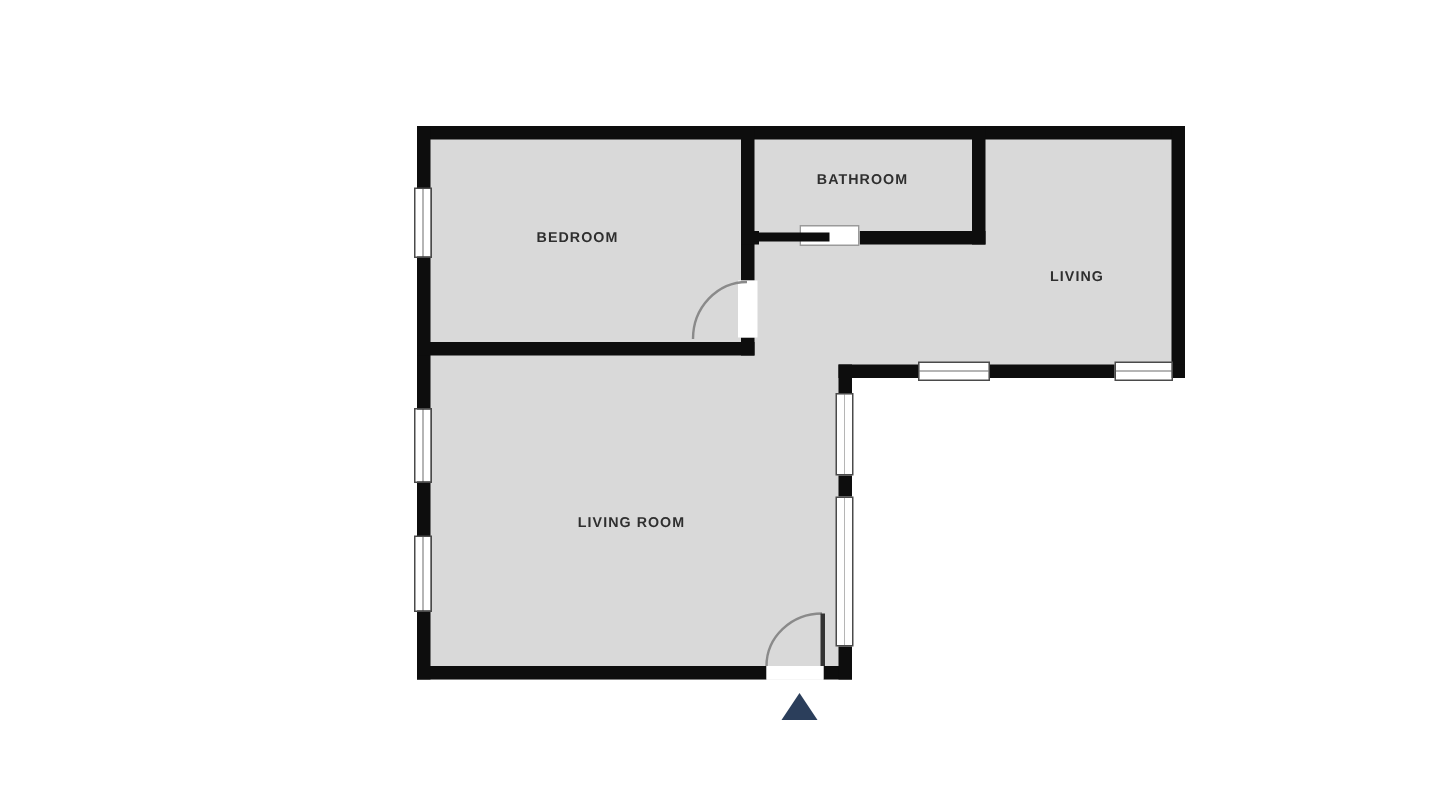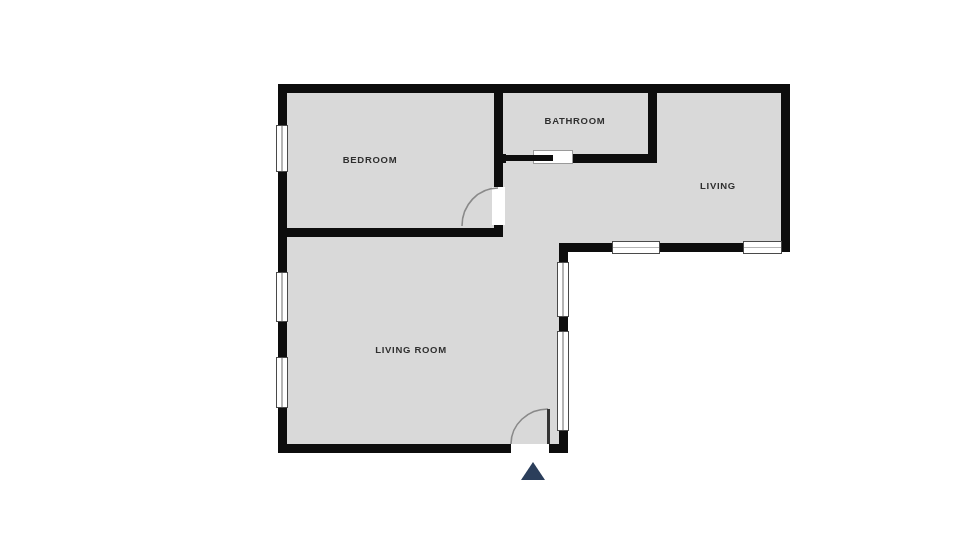--- a/index.html
+++ b/index.html
@@ -85,20 +85,20 @@
 
   <div class="abs slider-panel" style="left:533px;top:150px;width:40px;height:14px;"></div>
   <div class="abs slider-bar" style="left:502px;top:155px;width:51px;height:6px;"></div>
 
   <svg class="arc-layer" width="960" height="540">
     <path d="M 462 226 A 36 38 0 0 1 498 188"></path>
     <path d="M 511 444 A 37 35 0 0 1 548 409"></path>
   </svg>
   <div class="abs door-leaf" style="left:547px;top:409px;width:3px;height:35px;"></div>
 
-  <div class="abs room-label" style="left:370px;top:159px;">BEDROOM</div>
+  <div class="abs room-label" style="left:385px;top:159px;">BEDROOM</div>
   <div class="abs room-label" style="left:575px;top:120px;">BATHROOM</div>
   <div class="abs room-label" style="left:718px;top:185px;">LIVING</div>
-  <div class="abs room-label" style="left:411px;top:349px;">LIVING ROOM</div>
+  <div class="abs room-label" style="left:421px;top:349px;">LIVING ROOM</div>
 
   <div class="abs entrance-marker" style="left:521px;top:462px;"></div>
 
 </div>
 
 </body></html>

